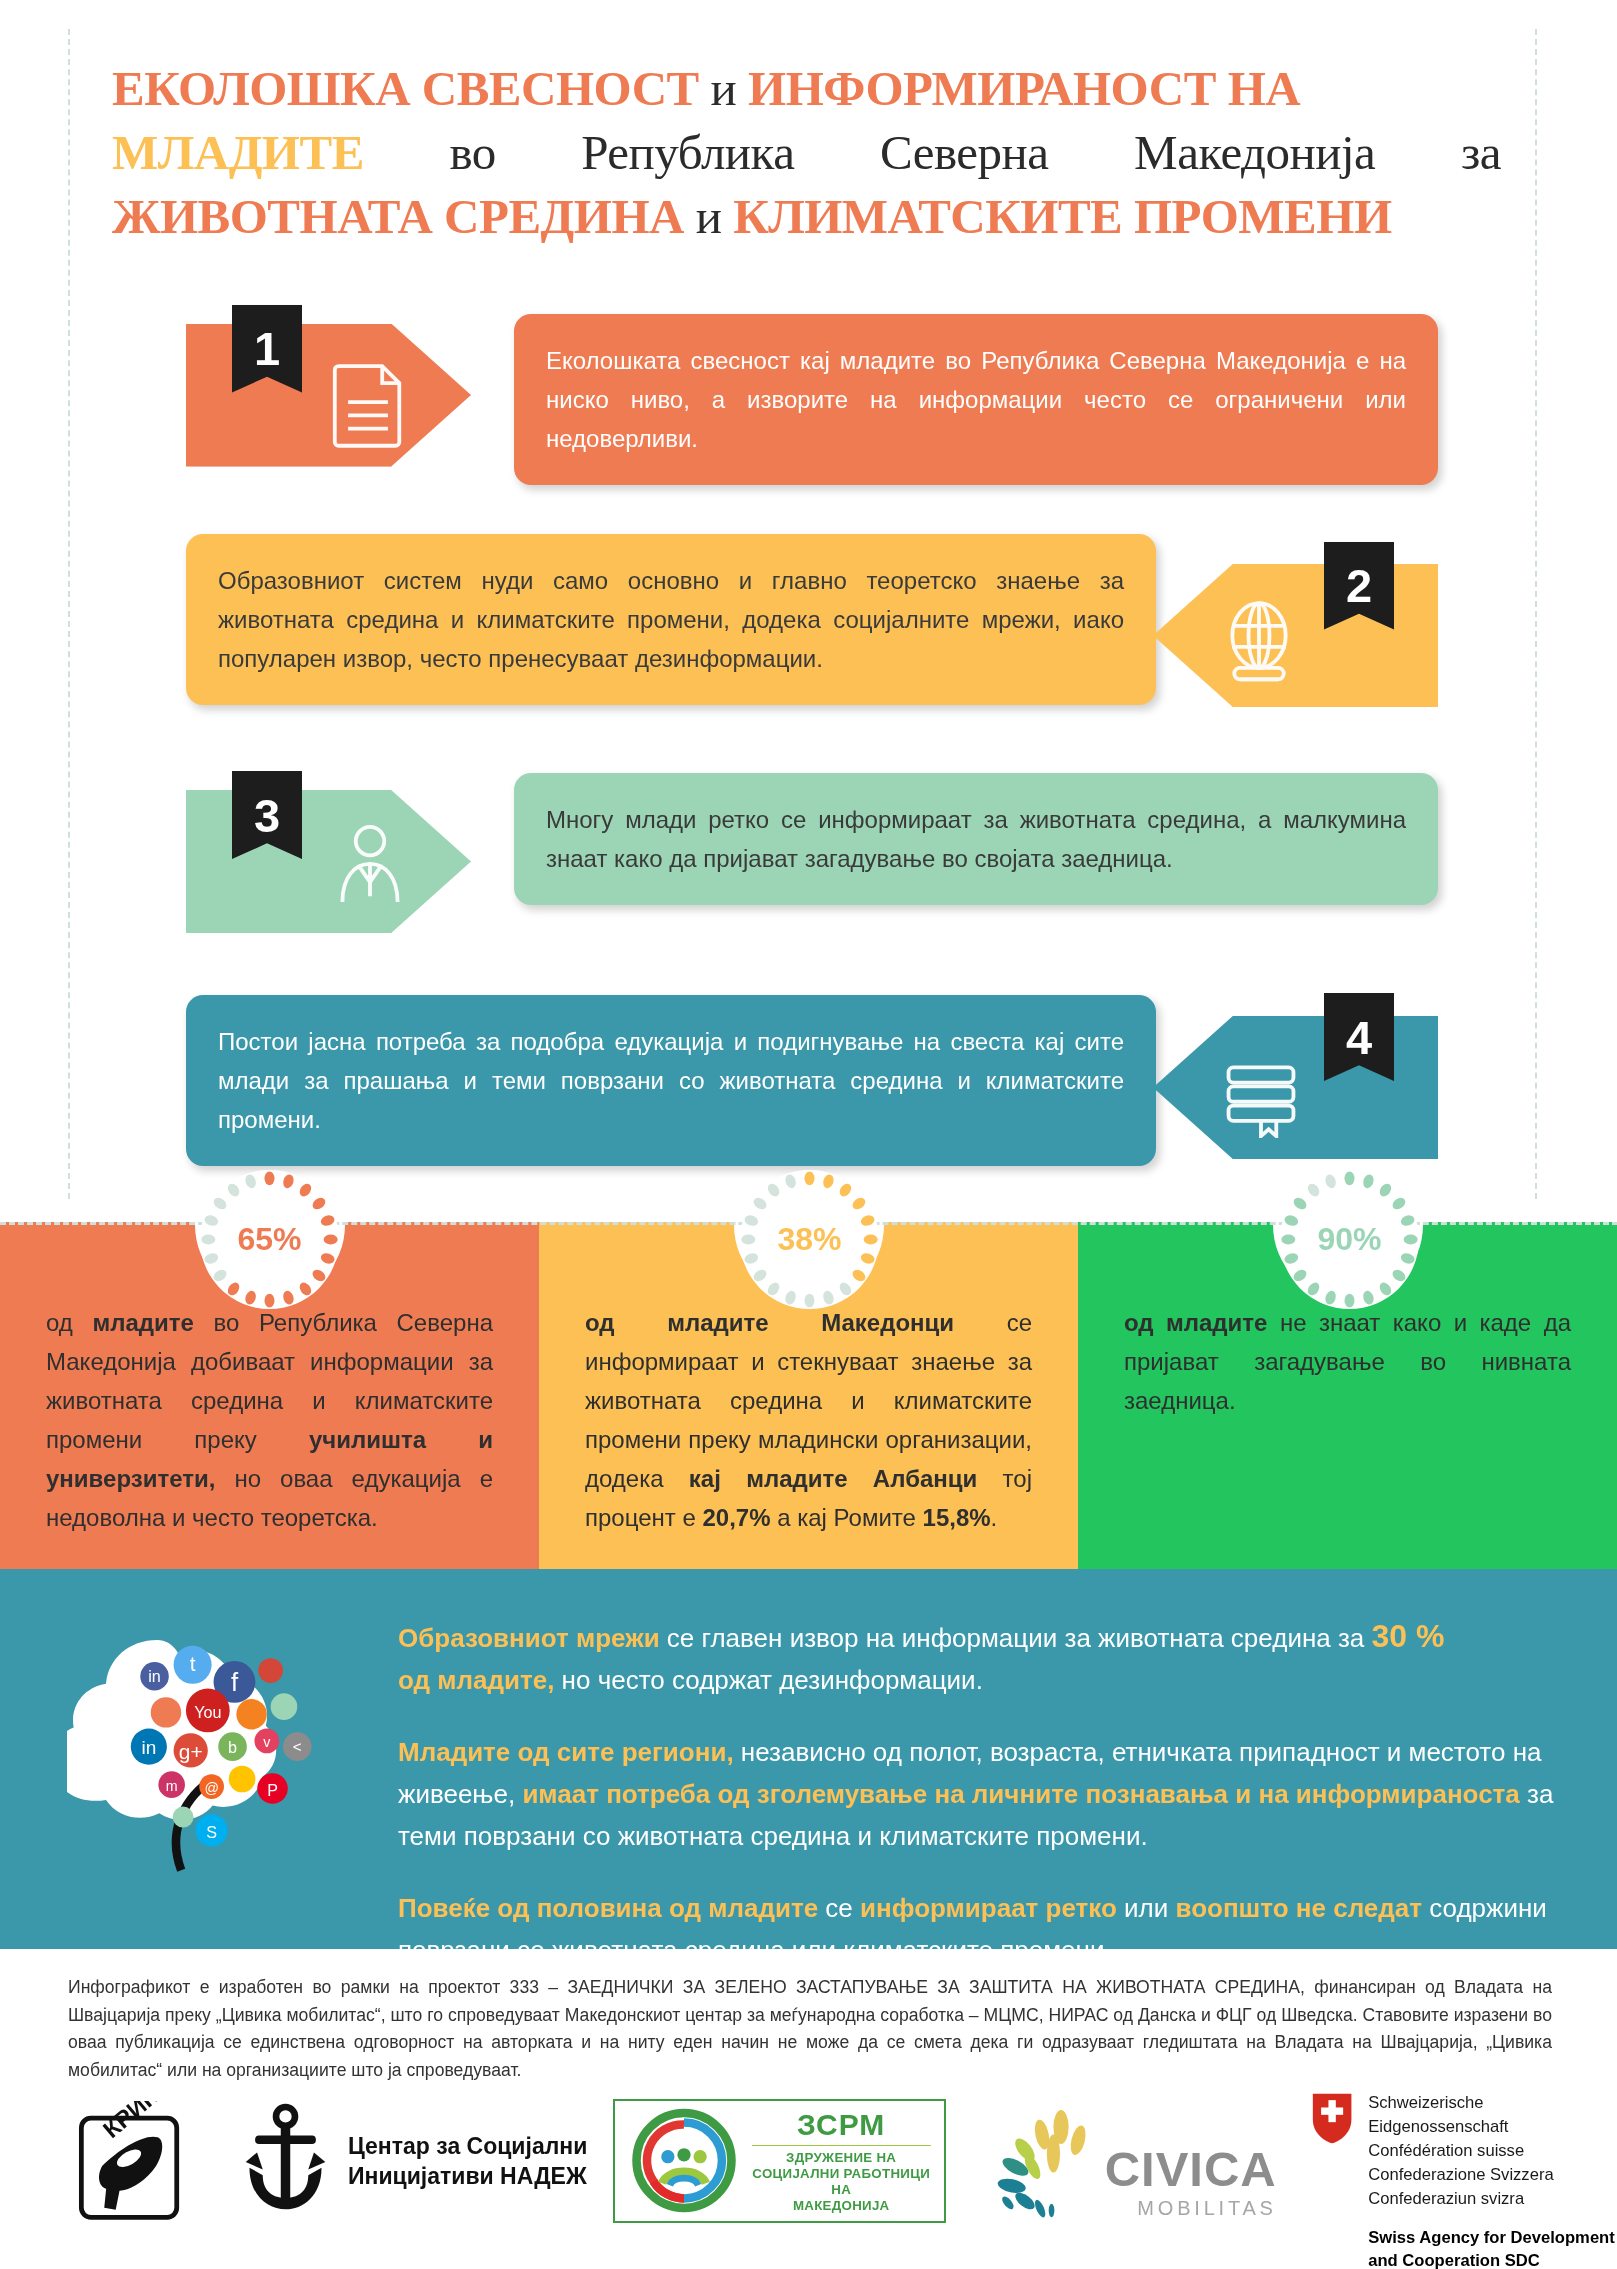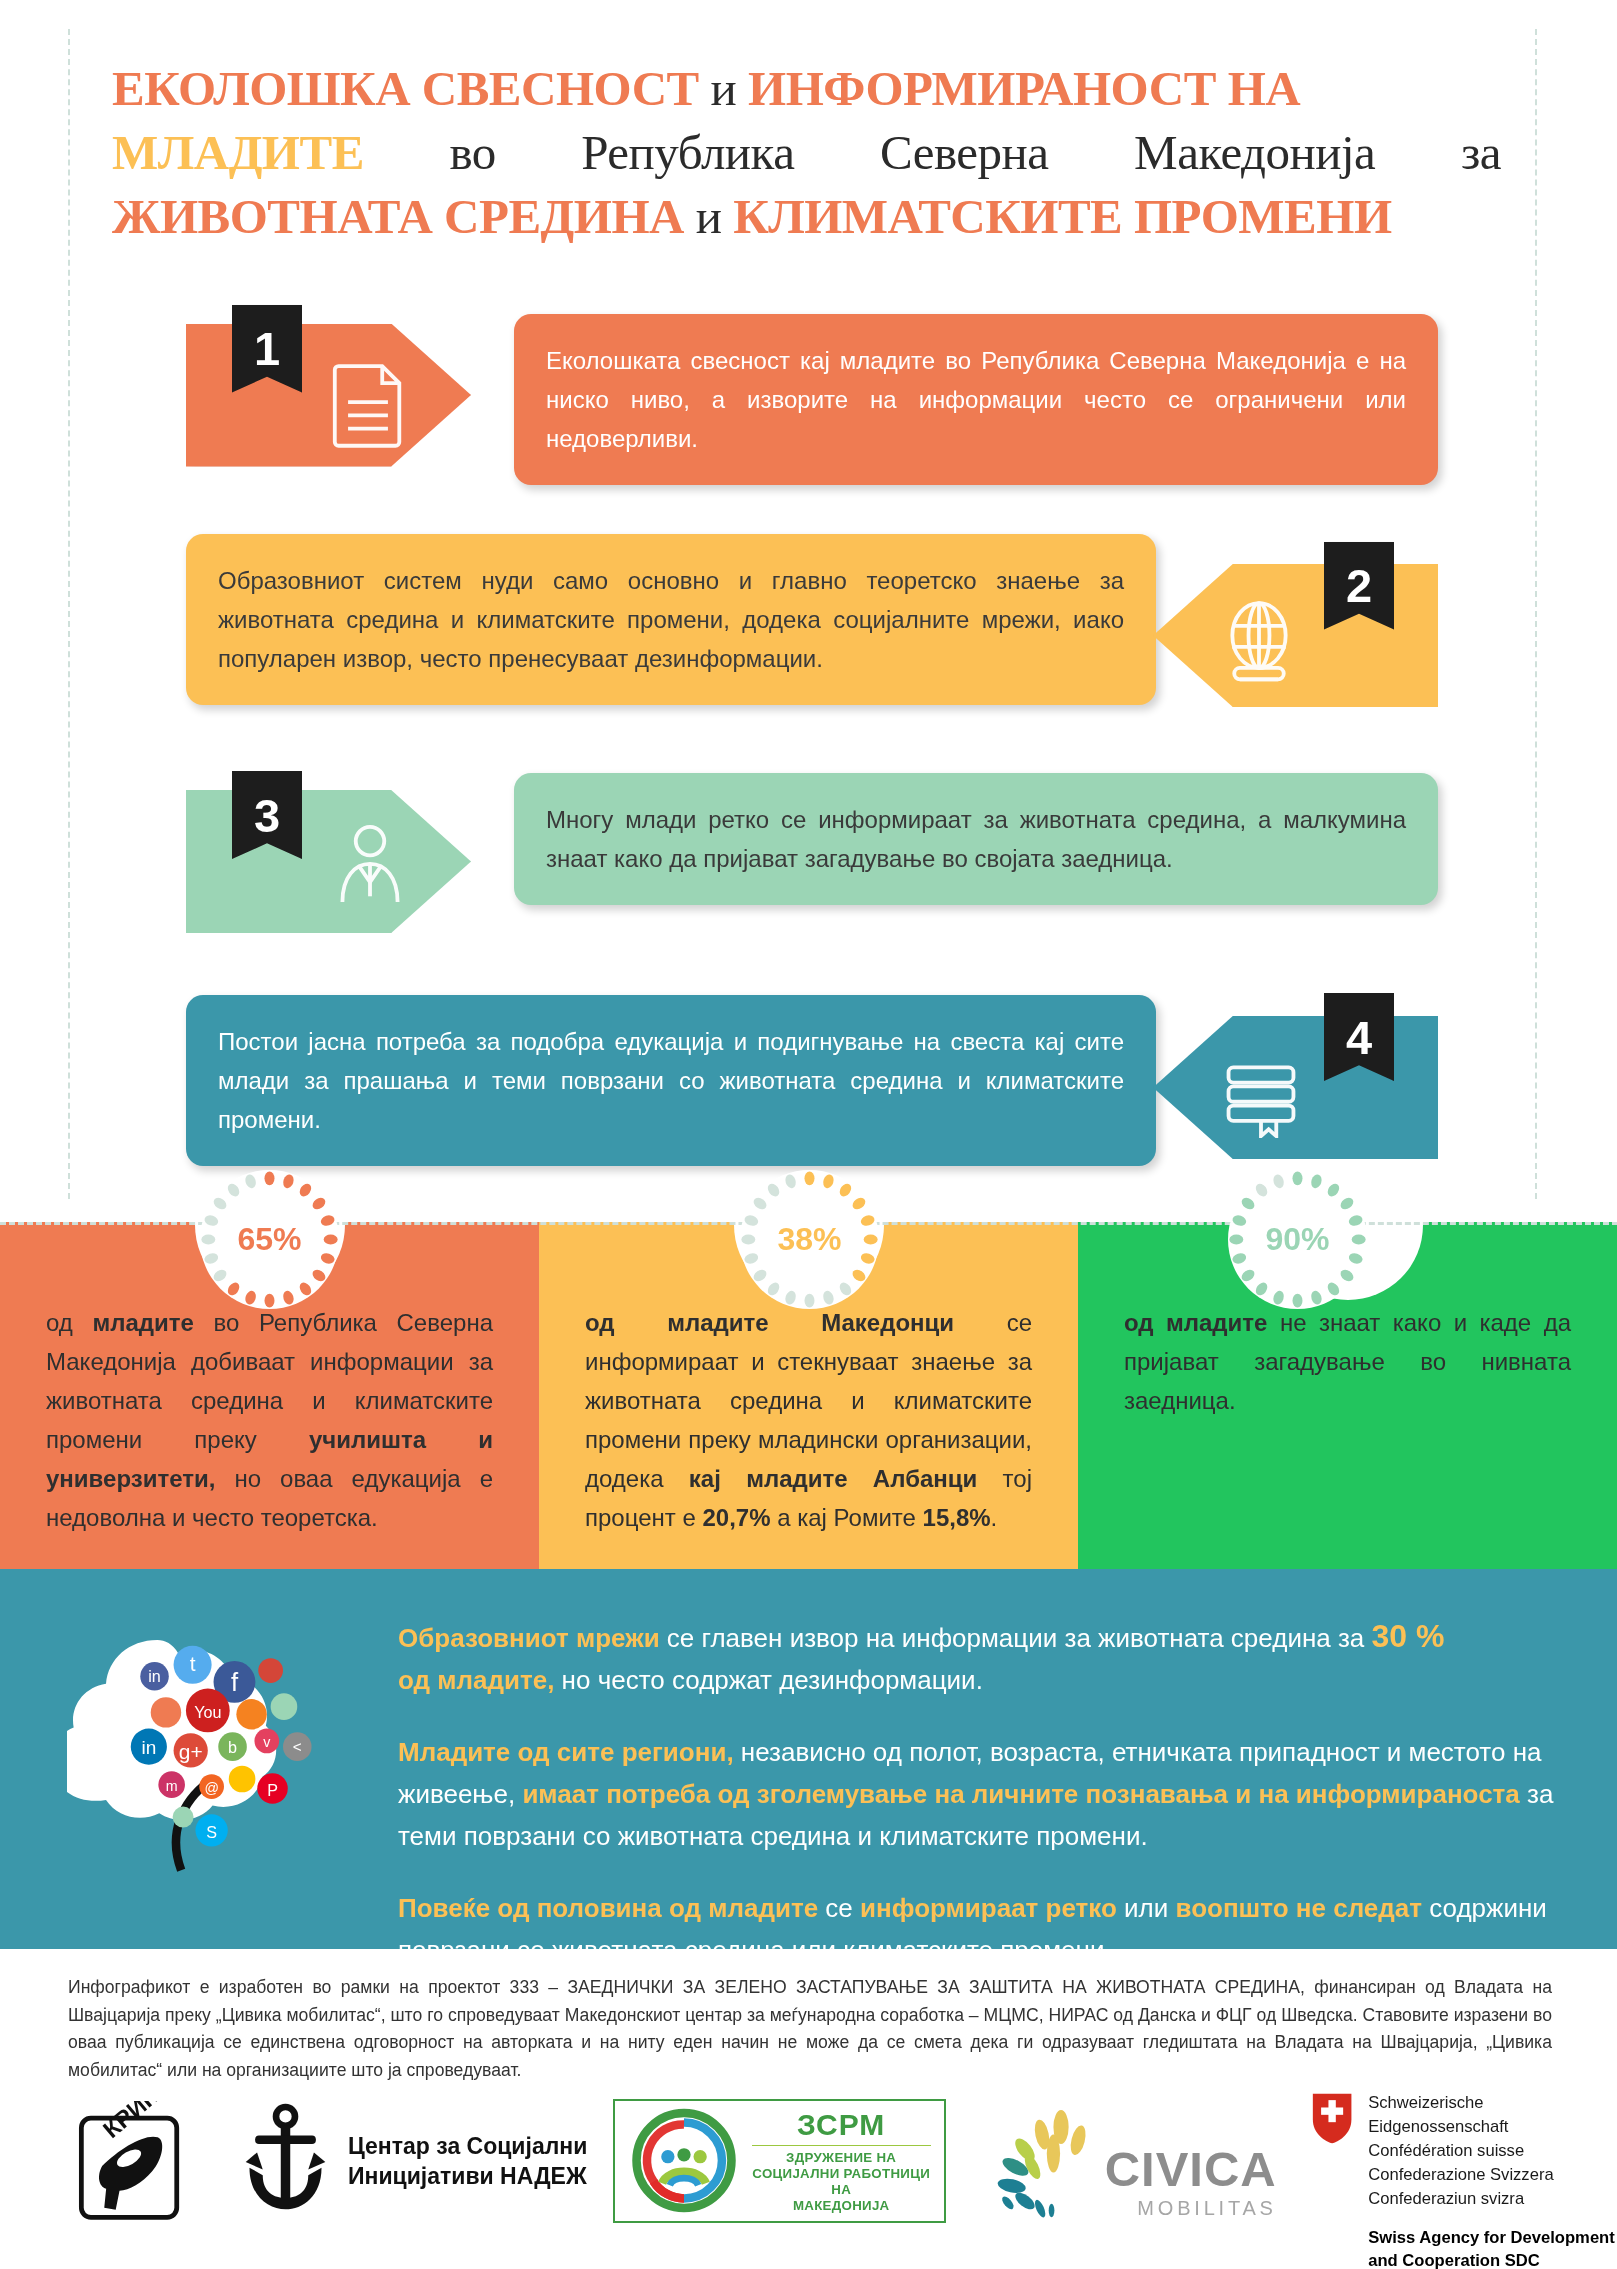--- a/index.html
+++ b/index.html
@@ -410,21 +410,21 @@
           <ellipse cx="50" cy="6" rx="3.6" ry="5" fill="#d4e3dc" transform="rotate(270 50 50)"></ellipse>
           <ellipse cx="50" cy="6" rx="3.6" ry="5" fill="#d4e3dc" transform="rotate(288 50 50)"></ellipse>
           <ellipse cx="50" cy="6" rx="3.6" ry="5" fill="#d4e3dc" transform="rotate(306 50 50)"></ellipse>
           <ellipse cx="50" cy="6" rx="3.6" ry="5" fill="#d4e3dc" transform="rotate(324 50 50)"></ellipse>
           <ellipse cx="50" cy="6" rx="3.6" ry="5" fill="#d4e3dc" transform="rotate(342 50 50)"></ellipse>
         </g>
       </svg>
       <span class="pct-label" style="color:#fcc055;">38%</span>
     </div>
 
-    <div class="pct-circle" style="left:1228px; top:0;">
+    <div class="pct-circle" style="left:1280px; top:0;">
       <svg class="ring" viewBox="0 0 100 100">
         <g>
           <ellipse cx="50" cy="6" rx="3.6" ry="5" fill="#9bd5b5" transform="rotate(0 50 50)"></ellipse>
           <ellipse cx="50" cy="6" rx="3.6" ry="5" fill="#9bd5b5" transform="rotate(18 50 50)"></ellipse>
           <ellipse cx="50" cy="6" rx="3.6" ry="5" fill="#9bd5b5" transform="rotate(36 50 50)"></ellipse>
           <ellipse cx="50" cy="6" rx="3.6" ry="5" fill="#9bd5b5" transform="rotate(54 50 50)"></ellipse>
           <ellipse cx="50" cy="6" rx="3.6" ry="5" fill="#9bd5b5" transform="rotate(72 50 50)"></ellipse>
           <ellipse cx="50" cy="6" rx="3.6" ry="5" fill="#9bd5b5" transform="rotate(90 50 50)"></ellipse>
           <ellipse cx="50" cy="6" rx="3.6" ry="5" fill="#9bd5b5" transform="rotate(108 50 50)"></ellipse>
           <ellipse cx="50" cy="6" rx="3.6" ry="5" fill="#9bd5b5" transform="rotate(126 50 50)"></ellipse>

